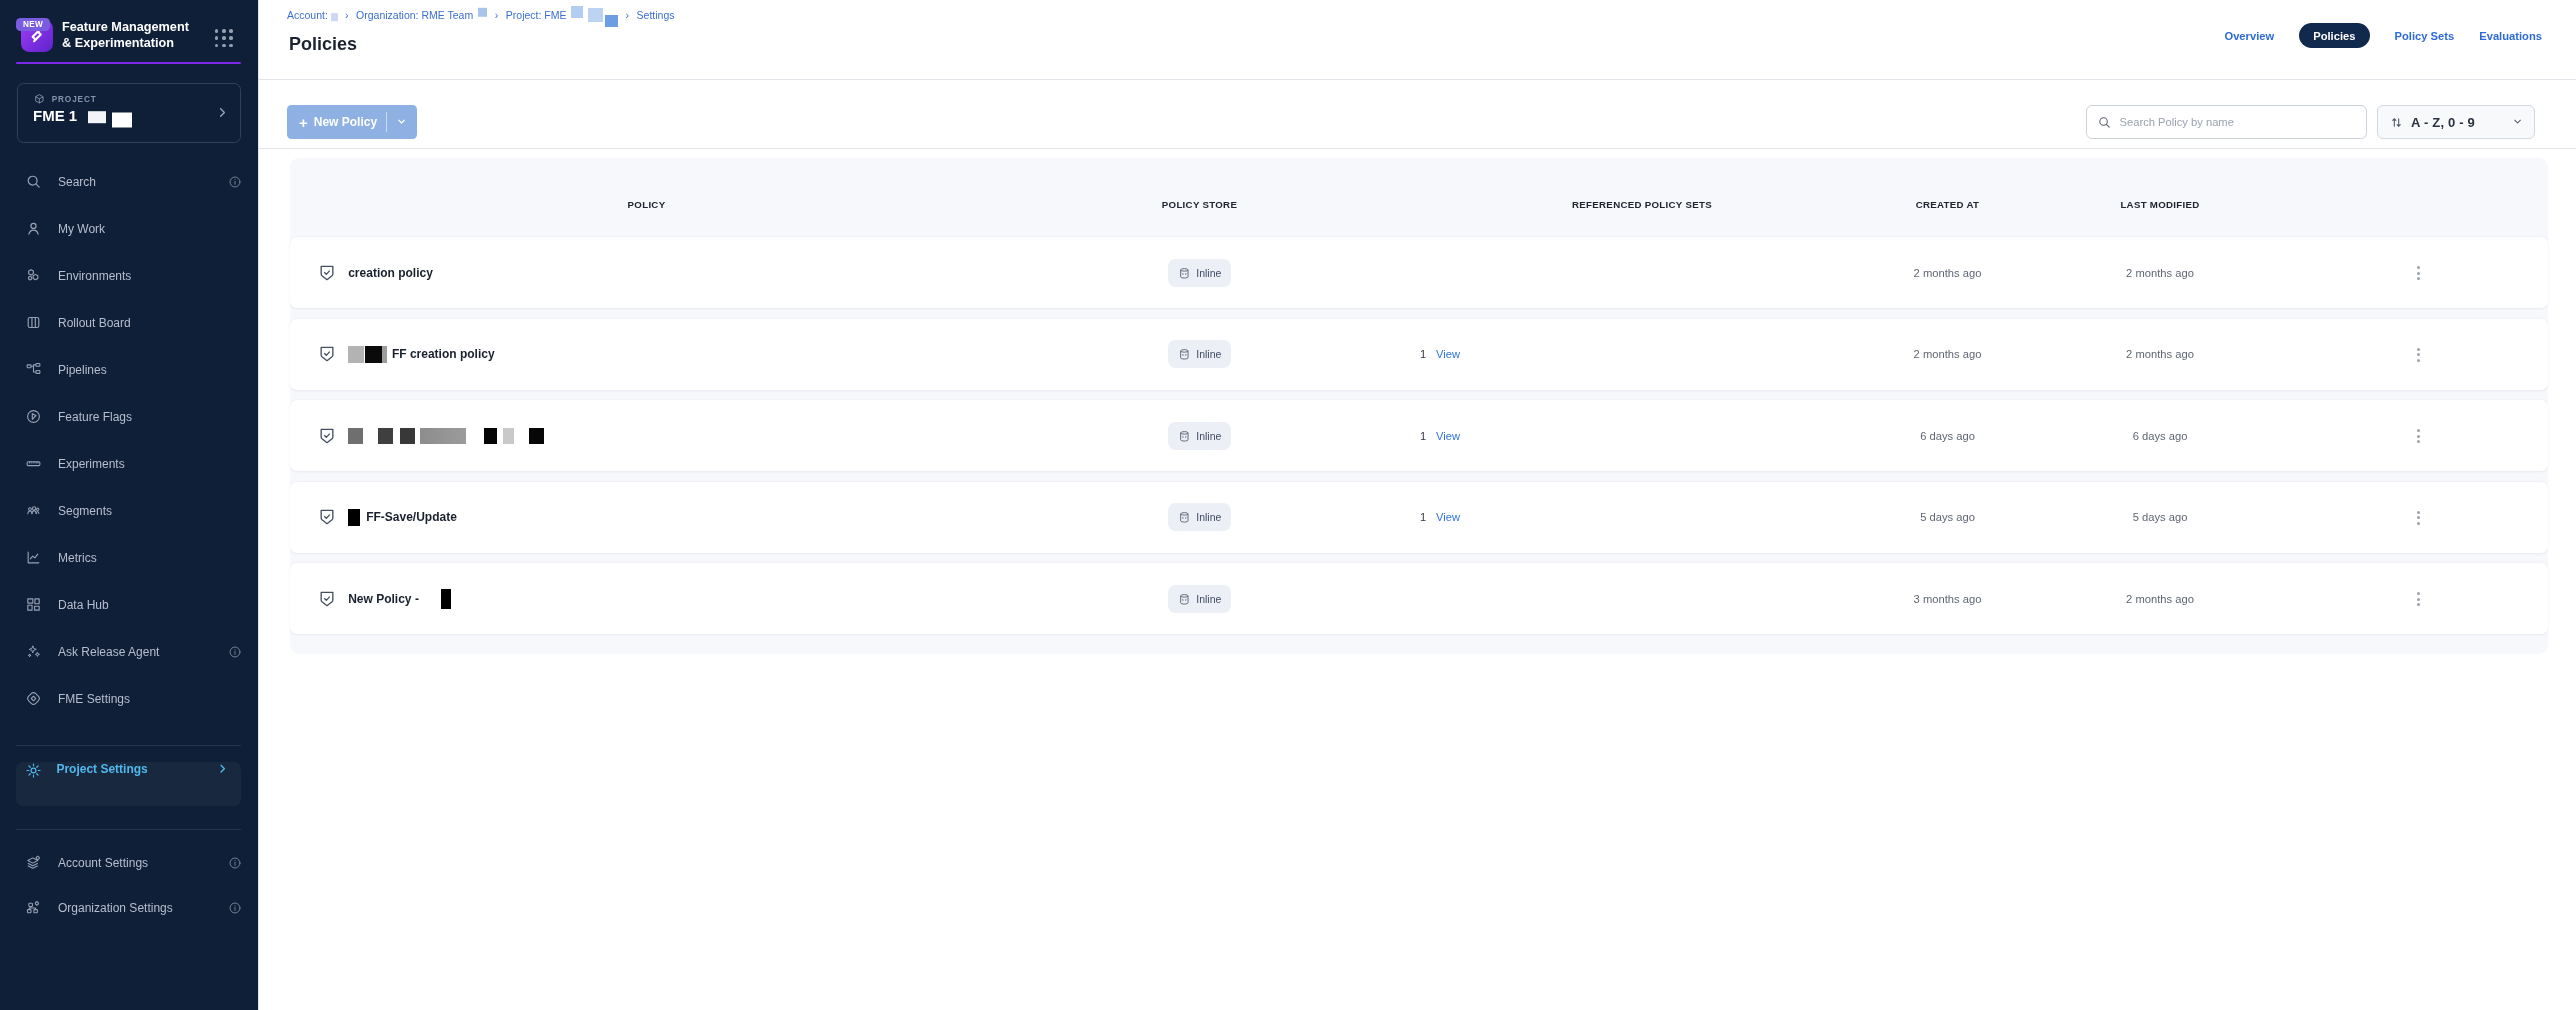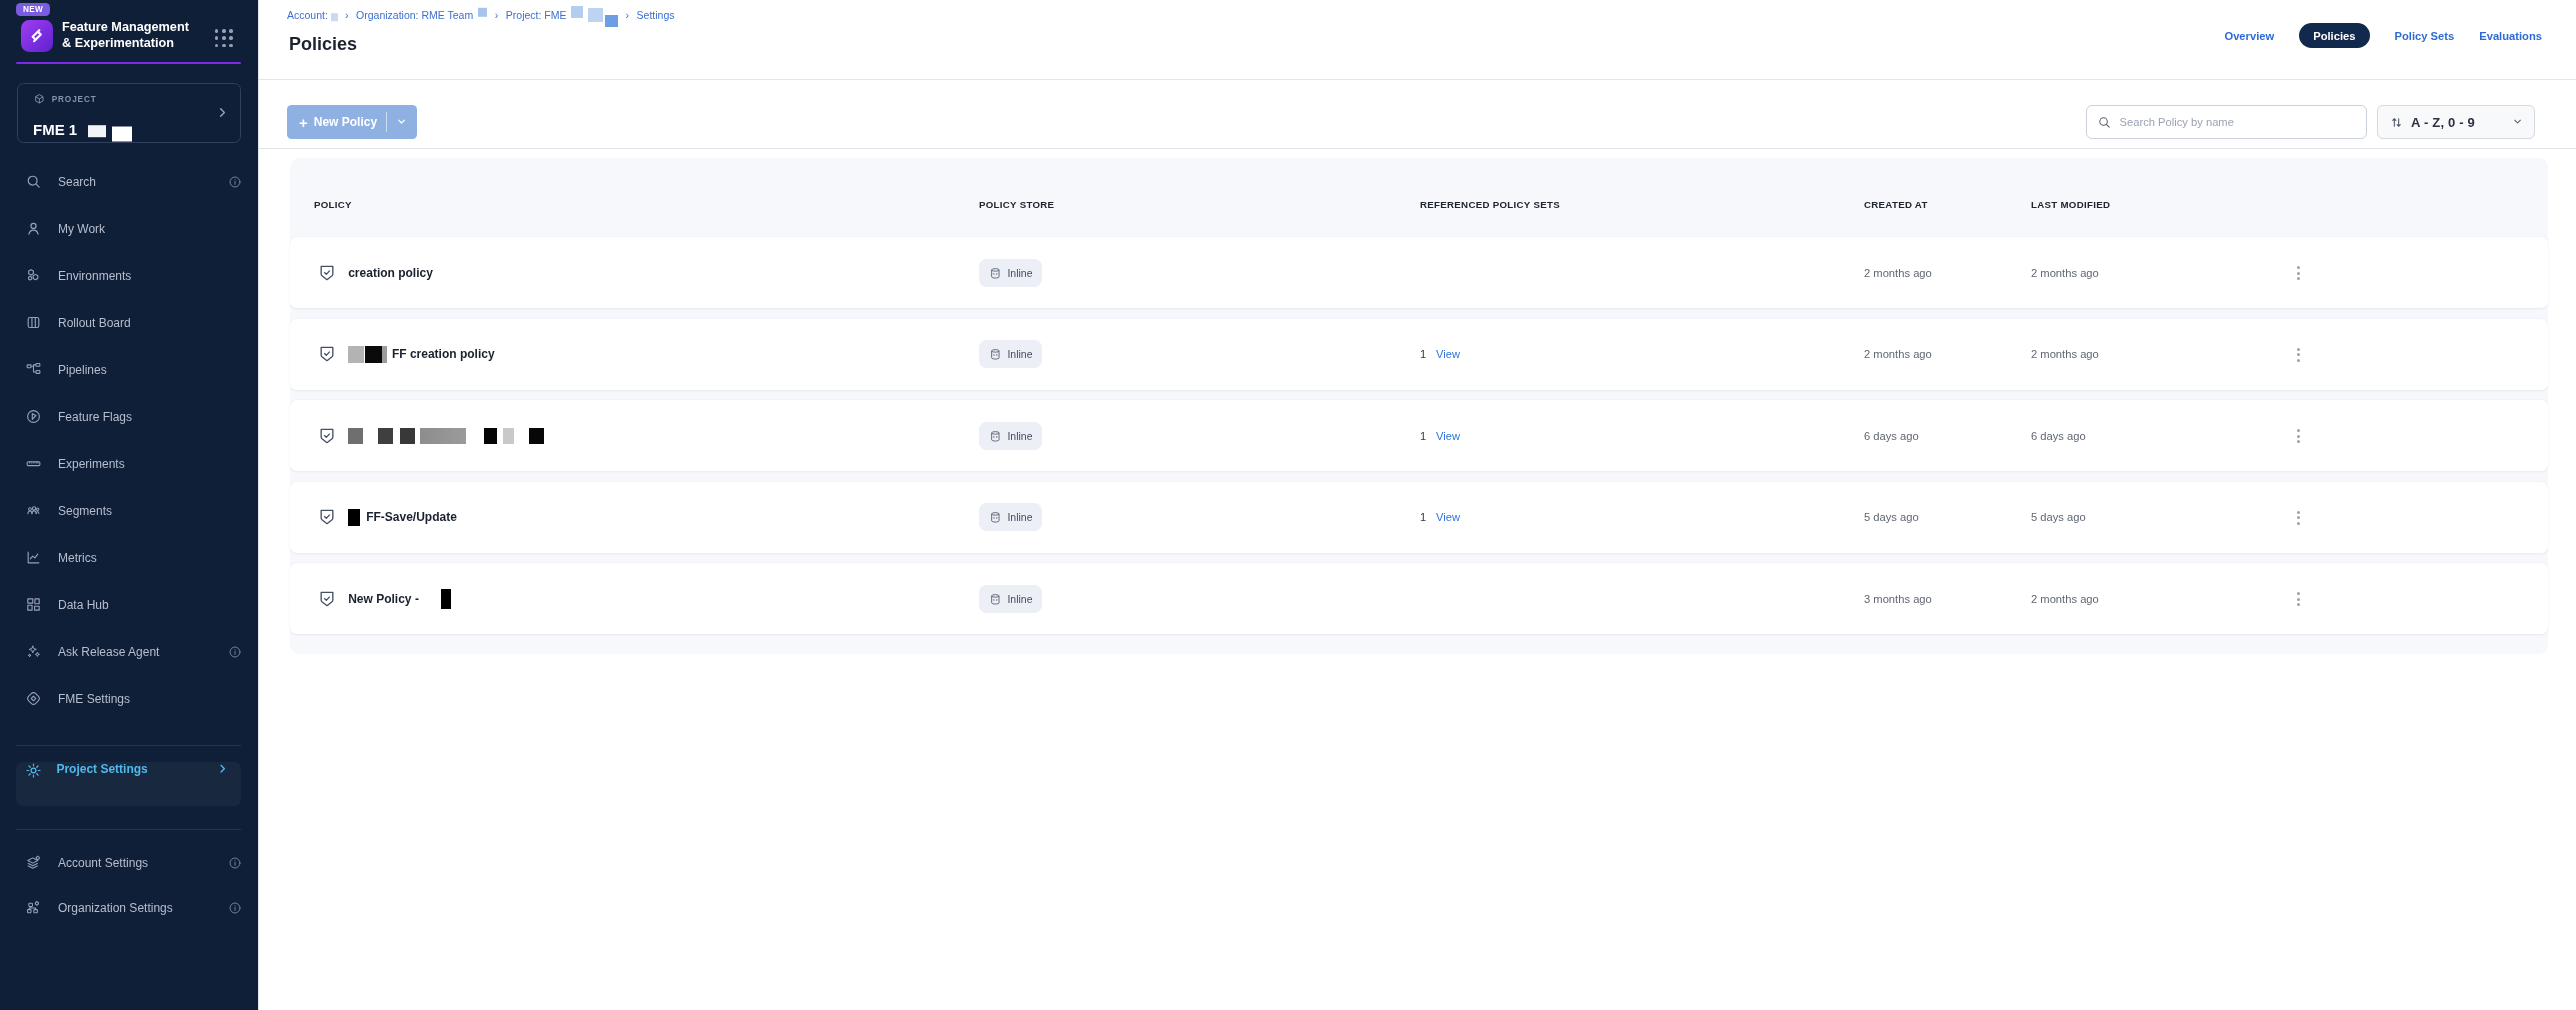--- a/index.html
+++ b/index.html
@@ -2,37 +2,37 @@
 <html style="font-size:12px"><head>
 <meta charset="utf-8">
 <style>
   * { box-sizing: border-box; margin: 0; padding: 0; }
   html,body { width: 2576px; height: 1010px; overflow: hidden; }
   body { font-family: "Liberation Sans", sans-serif; background: #fff; }
   .page { display: flex; width: 2576px; height: 1010px; }
 
   
   .sidebar { position: relative; width: 258px; height: 100%; background: #101f38; flex: 0 0 258px; }
-  .new-badge { position: absolute; left: 16.4px; top: 3px; background: #7a5ce0; color: #fff;
+  .new-badge { position: absolute; left: 16.4px; top: 18px; background: #7a5ce0; color: #fff;
     font-size: 8.2px; font-weight: 700; padding: 2.2px 6.7px; border-radius: 4.5px; letter-spacing: 0.3px; }
   .brand-row { display: flex; align-items: flex-start; padding: 20px 25px 0 21px; }
   .logo { width: 32px; height: 32px; border-radius: 8.2px; flex: 0 0 32px;
     background: linear-gradient(135deg,#a13df2 0%,#7b2ee0 55%,#5f23c9 100%);
     display: flex; align-items: center; justify-content: center; }
   .app-title { color: #fff; font-size: 12.7px; font-weight: 700; line-height: 15.7px; margin-left: 9px; width: 127px; }
   .grid-dots { margin-left: auto; margin-top: 9px; display: grid; grid-template-columns: repeat(3,3.7px);
     grid-gap: 3.7px; cursor: pointer; }
   .grid-dots i { width: 3.7px; height: 3.7px; border-radius: 50%; background: #97a0b0; }
   .purple-rule { height: 2.2px; background: #7d2ae8; margin: 9.7px 17px 0 16.4px; border-radius: 1.5px; }
 
   .project-card { margin: 18.7px 17px 0 17px; height: 60px; border: 1.1px solid #32405c; border-radius: 6.7px;
     position: relative; padding: 9.7px 12px 0 15px; cursor: pointer; }
   .proj-top { display: flex; align-items: center; color: #8793a9; }
   .proj-top span { font-size: 8.2px; font-weight: 700; letter-spacing: 0.9px; margin-left: 6px; }
-  .proj-val { margin-top: 15px; color: #fff; font-size: 15px; font-weight: 600; display: flex; align-items: center; }
+  .proj-val { margin-top: 1px; color: #fff; font-size: 15px; font-weight: 600; display: flex; align-items: center; }
   .proj-chev { position: absolute; right: 10.5px; top: 21px; color: #9aa4b5; }
 
   .nav { margin-top: 15.7px; }
   .nav-item { display: flex; align-items: center; height: 47px; padding: 0 16.4px 0 25px;
     color: #b7bece; cursor: pointer; }
   .nav-item .ic { width: 18px; height: 18px; color: #97a1b4; flex: 0 0 18px; display: flex; align-items: center; }
   .nav-item .lbl { font-size: 12px; margin-left: 15px; }
   .nav-item .info { margin-left: auto; color: #7d8798; display: flex; }
   .sb-divider { height: 0.7px; background: #273350; margin: 22.4px 17px 0 16.4px; }
 
@@ -74,21 +74,21 @@
   .search-box input { border: none; outline: none; flex: 1; font-size: 11.2px; color: #2a3140;
     font-family: "Liberation Sans", sans-serif; margin-left: 7.5px; background: transparent; }
   .search-box input::placeholder { color: #9aa2b1; }
   .sort-box { margin-left: 10.5px; width: 158px; height: 34px; border: 0.7px solid #d3d8e1; border-radius: 6px;
     background: #f8f9fb; display: flex; align-items: center; padding: 0 10.5px; cursor: pointer; color: #4d5666; }
   .sort-box .txt { font-size: 13px; font-weight: 700; color: #2a3140; margin: 0 auto 0 7.5px; letter-spacing: 0.2px; }
 
   .content { height: 861px; background: #fff; }
   .table-panel { margin: 9px 28px 0 31px; background: #f7f8fc; border-radius: 9px;
     padding: 39px 0 19.4px 0; }
-  .cols { display: grid; grid-template-columns: 689px 441px 444px 167px 258px 1fr; align-items: center; }
+  .cols { display: grid; grid-template-columns: 689px 441px 444px 167px 258px 1fr; align-items: center; text-align: center; }
   .thead { margin-bottom: 25.4px; height: 15px; }
   .thead span { font-size: 9.7px; font-weight: 700; color: #20262f; letter-spacing: 0.3px; }
   .thead .h-name { padding-left: 24px; }
   .trow { background: #fff; border-radius: 6.7px; height: 71px; margin: 0 0 10.5px 0;
     box-shadow: 0 0.7px 2.2px rgba(20,30,60,.07); }
   .trow:last-child { margin-bottom: 0; }
   .c-name { display: flex; align-items: center; padding-left: 27px; }
   .c-name .shield { color: #454f63; display: flex; margin-right: 11.2px; flex: 0 0 20px; }
   .c-name .nm { font-size: 12px; font-weight: 600; color: #1a212e; }
   .badge { display: inline-flex; align-items: center; height: 28px; background: #edeff6; border-radius: 7.5px;

